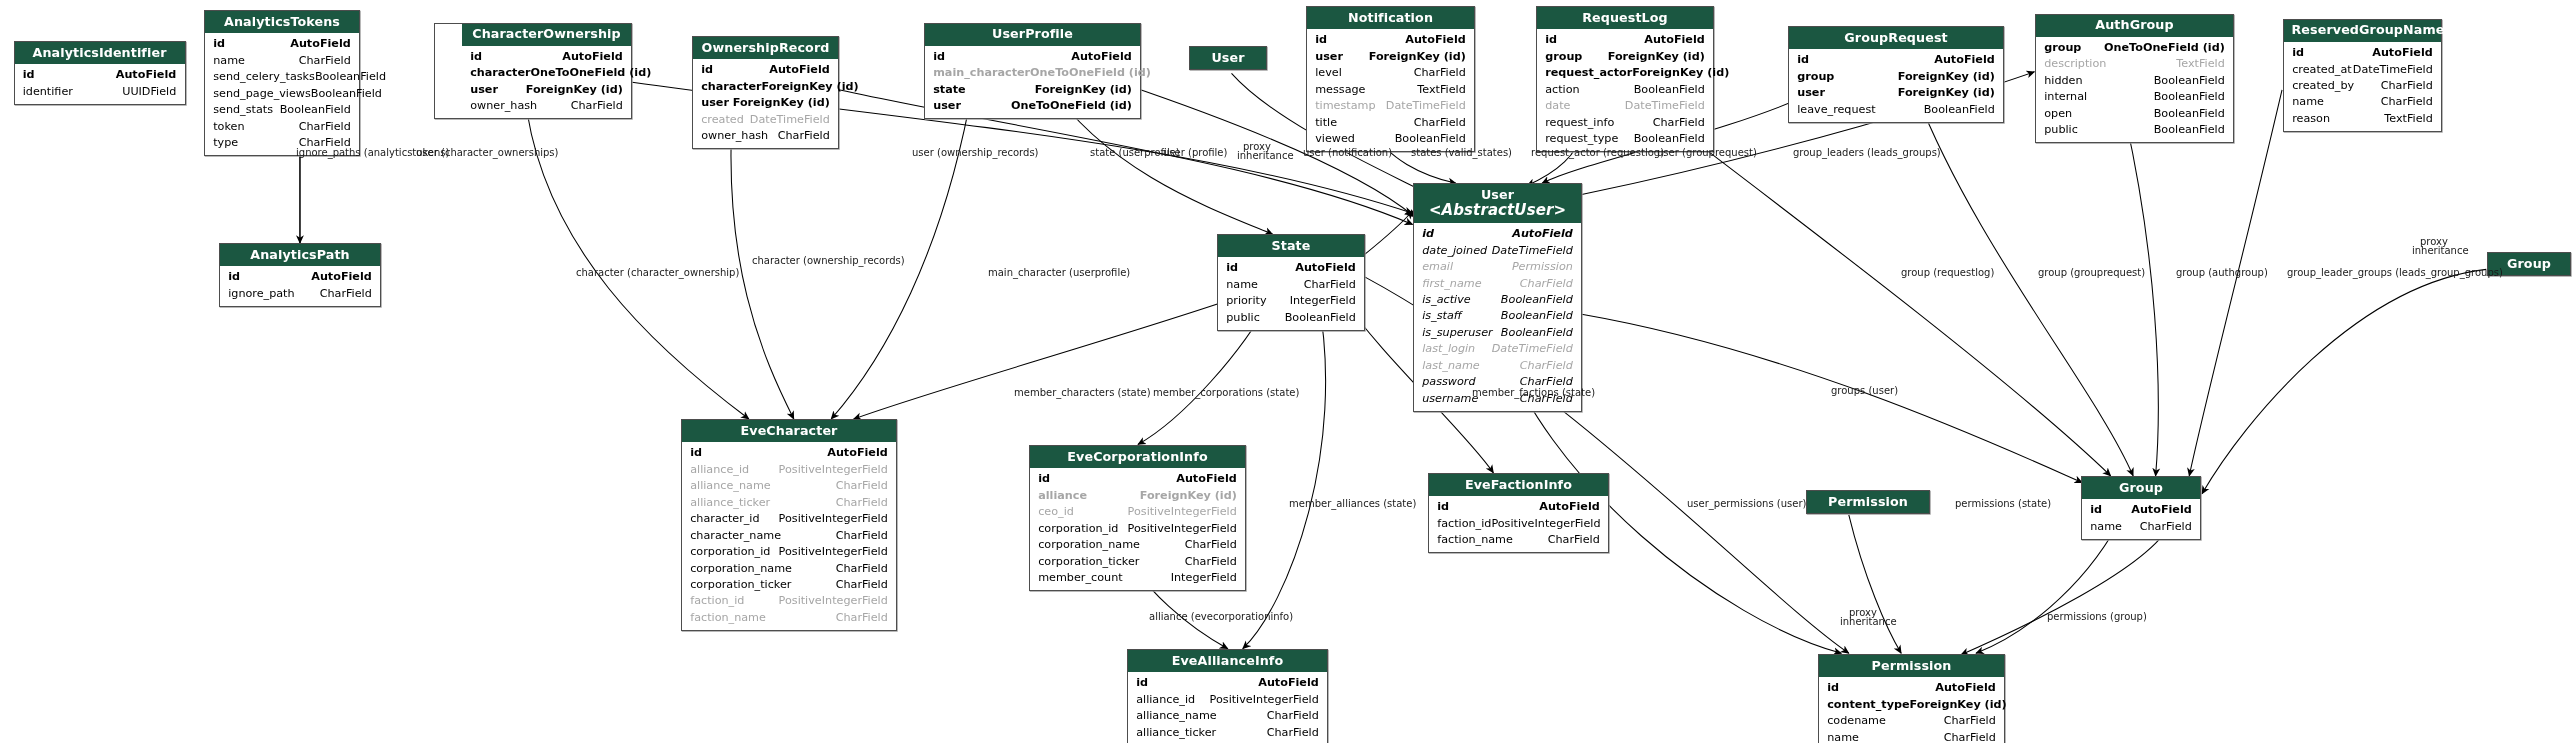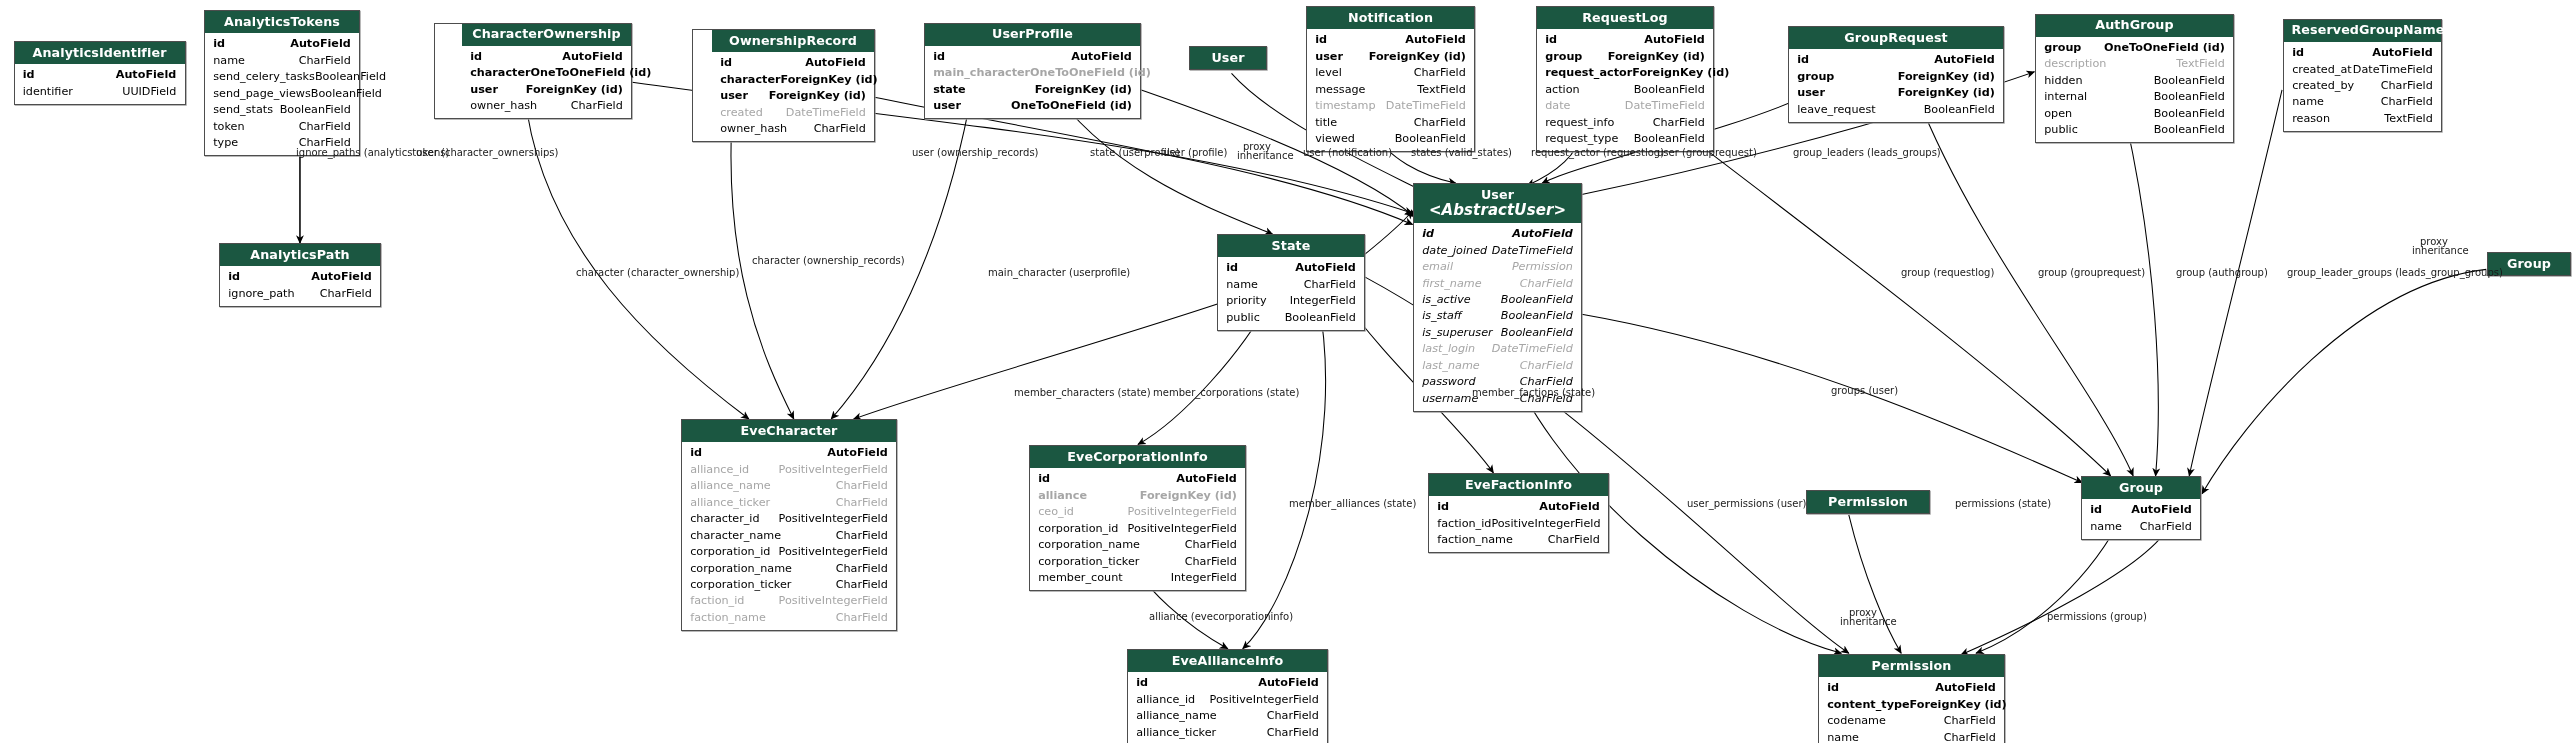--- a/index.html
+++ b/index.html
@@ -179,21 +179,21 @@
           <div class="row fk">
             <span class="fname">user</span>
             <span class="ftype">ForeignKey (id)</span>
           </div>
           <div class="row norm">
             <span class="fname">owner_hash</span>
             <span class="ftype">CharField</span>
           </div>
         </div>
       </div>
-      <div class="entity" style="left: 692px; top: 29px; width: 183px; padding-left: 19px;">
+      <div class="entity" style="left: 692px; top: 36px; width: 147px;">
         <div class="hdr">OwnershipRecord</div>
         <div class="rows">
           <div class="row pk">
             <span class="fname">id</span>
             <span class="ftype">AutoField</span>
           </div>
           <div class="row fk">
             <span class="fname">character</span>
             <span class="ftype">ForeignKey (id)</span>
           </div>

